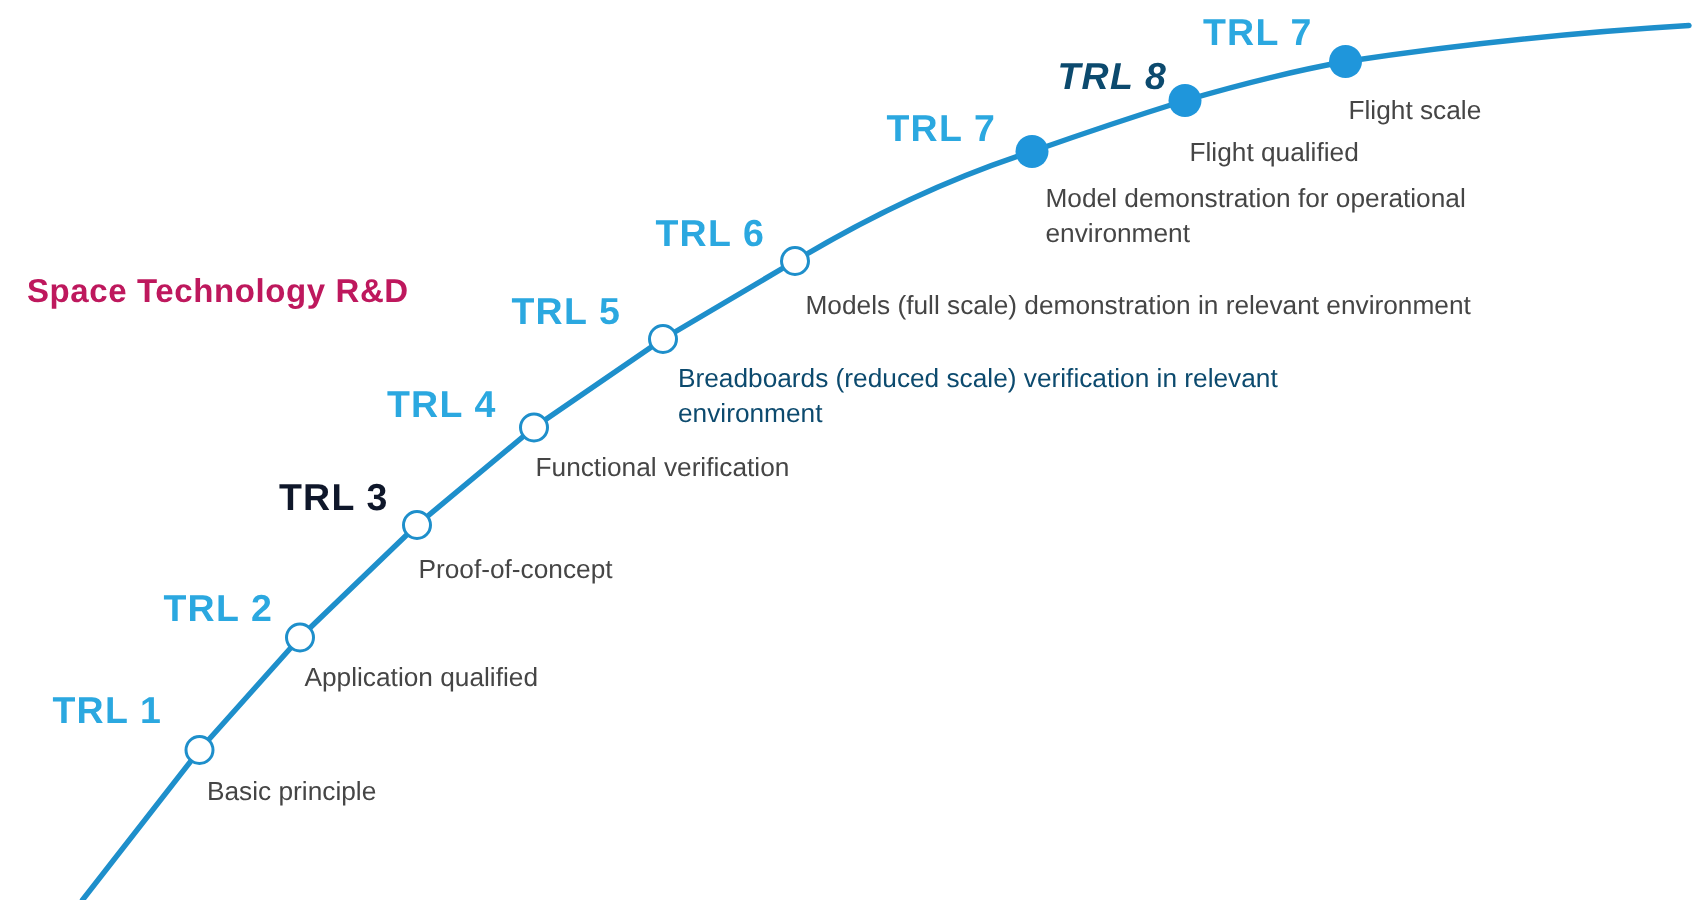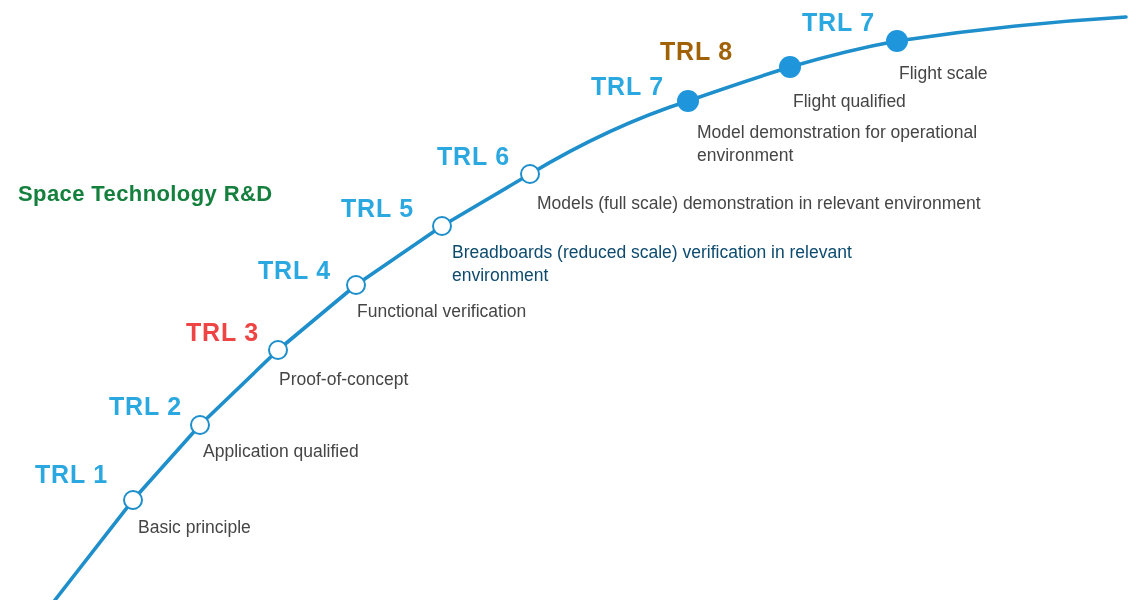--- a/index.html
+++ b/index.html
@@ -66,47 +66,47 @@
 </style>
 </head>
 <body>
 
 <div id="stage" style="width: 1136px; height: 600px; background: rgb(255, 255, 255);">
 
   <svg id="curve-layer" viewBox="0 0 1136 600" width="1136" height="600" preserveAspectRatio="none">
     <path id="trl-path" fill="none" stroke="#1E8FCB" stroke-width="3.6" stroke-linecap="round" stroke-linejoin="round" d="M 55 600 L 133 500 L 200 425 L 278 350 L 356 285 L 442 226 L 530 174 Q 610 126 688 101 Q 742 82 790 67 Q 848 50 897 41 Q 1010 24 1126 17"></path>
   </svg>
 
-  <div class="heading" style="left: 18px; top: 181px; color: #15803d;">Space  Technology  R&amp;D</div>
+  <div class="heading" style="left: 18px; top: 181px; color: #be185d;">Space  Technology  R&amp;D</div>
 
   <div id="nodes-container">
       <div class="node hollow" style="left: 123px; top: 490px; width: 20px; height: 20px; border-color: rgb(30, 143, 203);"></div>
       <div class="trl-label" style="left: 35px; top: 460px; color: rgb(43, 168, 224);">TRL 1</div>
       <div class="trl-desc" style="left: 138px; top: 516px; color: rgb(69, 69, 69);">Basic principle</div>
       <div class="node hollow" style="left: 190px; top: 415px; width: 20px; height: 20px; border-color: rgb(30, 143, 203);"></div>
       <div class="trl-label" style="left: 109px; top: 392px; color: rgb(43, 168, 224);">TRL 2</div>
       <div class="trl-desc" style="left: 203px; top: 440px; color: rgb(69, 69, 69);">Application qualified</div>
       <div class="node hollow" style="left: 268px; top: 340px; width: 20px; height: 20px; border-color: rgb(30, 143, 203);"></div>
-      <div class="trl-label" style="left: 186px; top: 318px; color: #ef4444;">TRL 3</div>
+      <div class="trl-label" style="left: 186px; top: 318px; color: #0f172a;">TRL 3</div>
       <div class="trl-desc" style="left: 279px; top: 368px; color: rgb(69, 69, 69);">Proof-of-concept</div>
       <div class="node hollow" style="left: 346px; top: 275px; width: 20px; height: 20px; border-color: rgb(30, 143, 203);"></div>
       <div class="trl-label" style="left: 258px; top: 256px; color: rgb(43, 168, 224);">TRL 4</div>
       <div class="trl-desc" style="left: 357px; top: 300px; color: rgb(69, 69, 69);">Functional verification</div>
       <div class="node hollow" style="left: 432px; top: 216px; width: 20px; height: 20px; border-color: rgb(30, 143, 203);"></div>
       <div class="trl-label" style="left: 341px; top: 194px; color: rgb(43, 168, 224);">TRL 5</div>
       <div class="trl-desc" style="left: 452px; top: 241px; color: #0c4a6e;">Breadboards (reduced scale) verification in relevant
 environment</div>
       <div class="node hollow" style="left: 520px; top: 164px; width: 20px; height: 20px; border-color: rgb(30, 143, 203);"></div>
       <div class="trl-label" style="left: 437px; top: 142px; color: rgb(43, 168, 224);">TRL 6</div>
       <div class="trl-desc" style="left: 537px; top: 192px; color: rgb(69, 69, 69);">Models (full scale) demonstration in relevant environment</div>
       <div class="node filled" style="left: 677px; top: 90px; width: 22px; height: 22px; background: rgb(31, 150, 219);"></div>
       <div class="trl-label" style="left: 591px; top: 72px; color: rgb(43, 168, 224);">TRL 7</div>
       <div class="trl-desc" style="left: 697px; top: 121px; color: rgb(69, 69, 69);">Model demonstration for operational
 environment</div>
       <div class="node filled" style="left: 779px; top: 56px; width: 22px; height: 22px; background: rgb(31, 150, 219);"></div>
-      <div class="trl-label" style="left: 660px; top: 37px; color: #a16207;">TRL 8</div>
+      <div class="trl-label" style="left: 705px; top: 37px; color: #0c4a6e; font-style: italic;">TRL 8</div>
       <div class="trl-desc" style="left: 793px; top: 90px; color: rgb(69, 69, 69);">Flight qualified</div>
       <div class="node filled" style="left: 886px; top: 30px; width: 22px; height: 22px; background: rgb(31, 150, 219);"></div>
       <div class="trl-label" style="left: 802px; top: 8px; color: rgb(43, 168, 224);">TRL 7</div>
       <div class="trl-desc" style="left: 899px; top: 62px; color: rgb(69, 69, 69);">Flight scale</div>
     </div>
 
 </div>
 
 </body></html>

